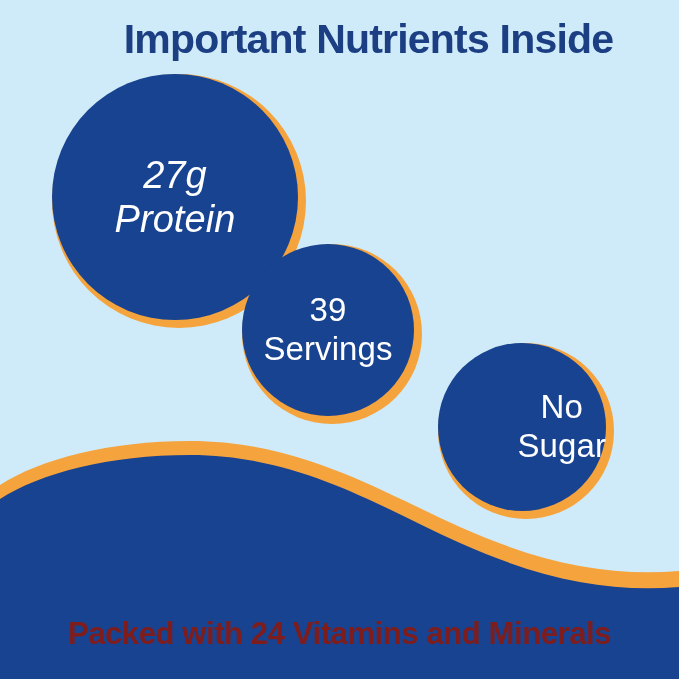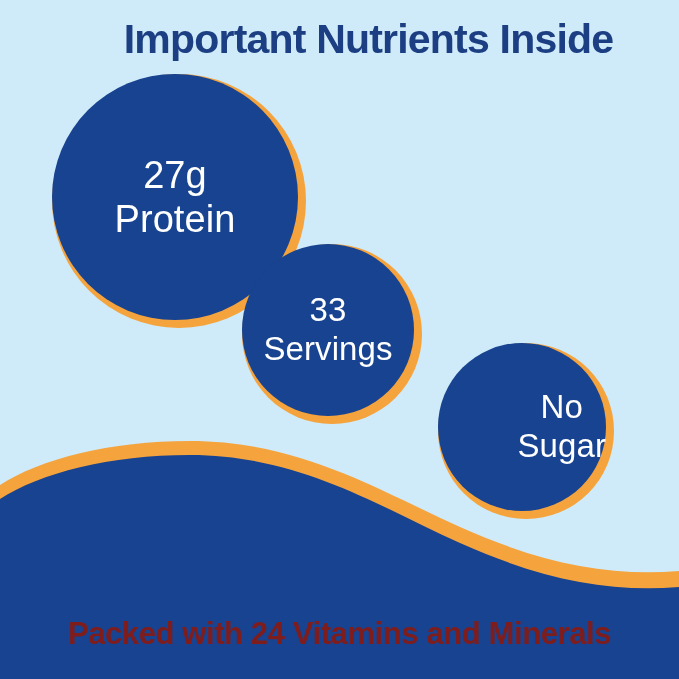--- a/index.html
+++ b/index.html
@@ -62,21 +62,21 @@
     font-family: "Liberation Sans", sans-serif;
     font-weight: normal;
     line-height: 1.17;
     white-space: pre-line;
     letter-spacing: 0.1px;
   }
 
   
   #bubble-protein { left: 52px; top: 74px; width: 254px; height: 254px; }
   #bubble-protein .disc { left: 0; top: 0; width: 246px; height: 246px; }
-  #bubble-protein .label { font-size: 38px; }
+  #bubble-protein .label { font-size: 38px; font-style: italic; }
 
   
   #bubble-fiber { left: 424px; top: 116px; width: 180px; height: 180px; }
   #bubble-fiber .disc { left: 0; top: 0; width: 172px; height: 172px; }
   #bubble-fiber .label { font-size: 33px; }
 
   
   #bubble-servings { left: 242px; top: 244px; width: 180px; height: 180px; }
   #bubble-servings .disc { left: 0; top: 0; width: 172px; height: 172px; }
   #bubble-servings .label { font-size: 33px; }
@@ -123,21 +123,21 @@
     <div class="disc">
       <span class="label">27g
 Protein</span>
     </div>
   </div>
 
 
   <div class="bubble" id="bubble-servings">
     <div class="ring"></div>
     <div class="disc">
-      <span class="label">33
+      <span class="label">39
 Servings</span>
     </div>
   </div>
 
   <div class="bubble" id="bubble-sugar">
     <div class="ring"></div>
     <div class="disc">
       <span class="label">No
 Sugar</span>
     </div>

